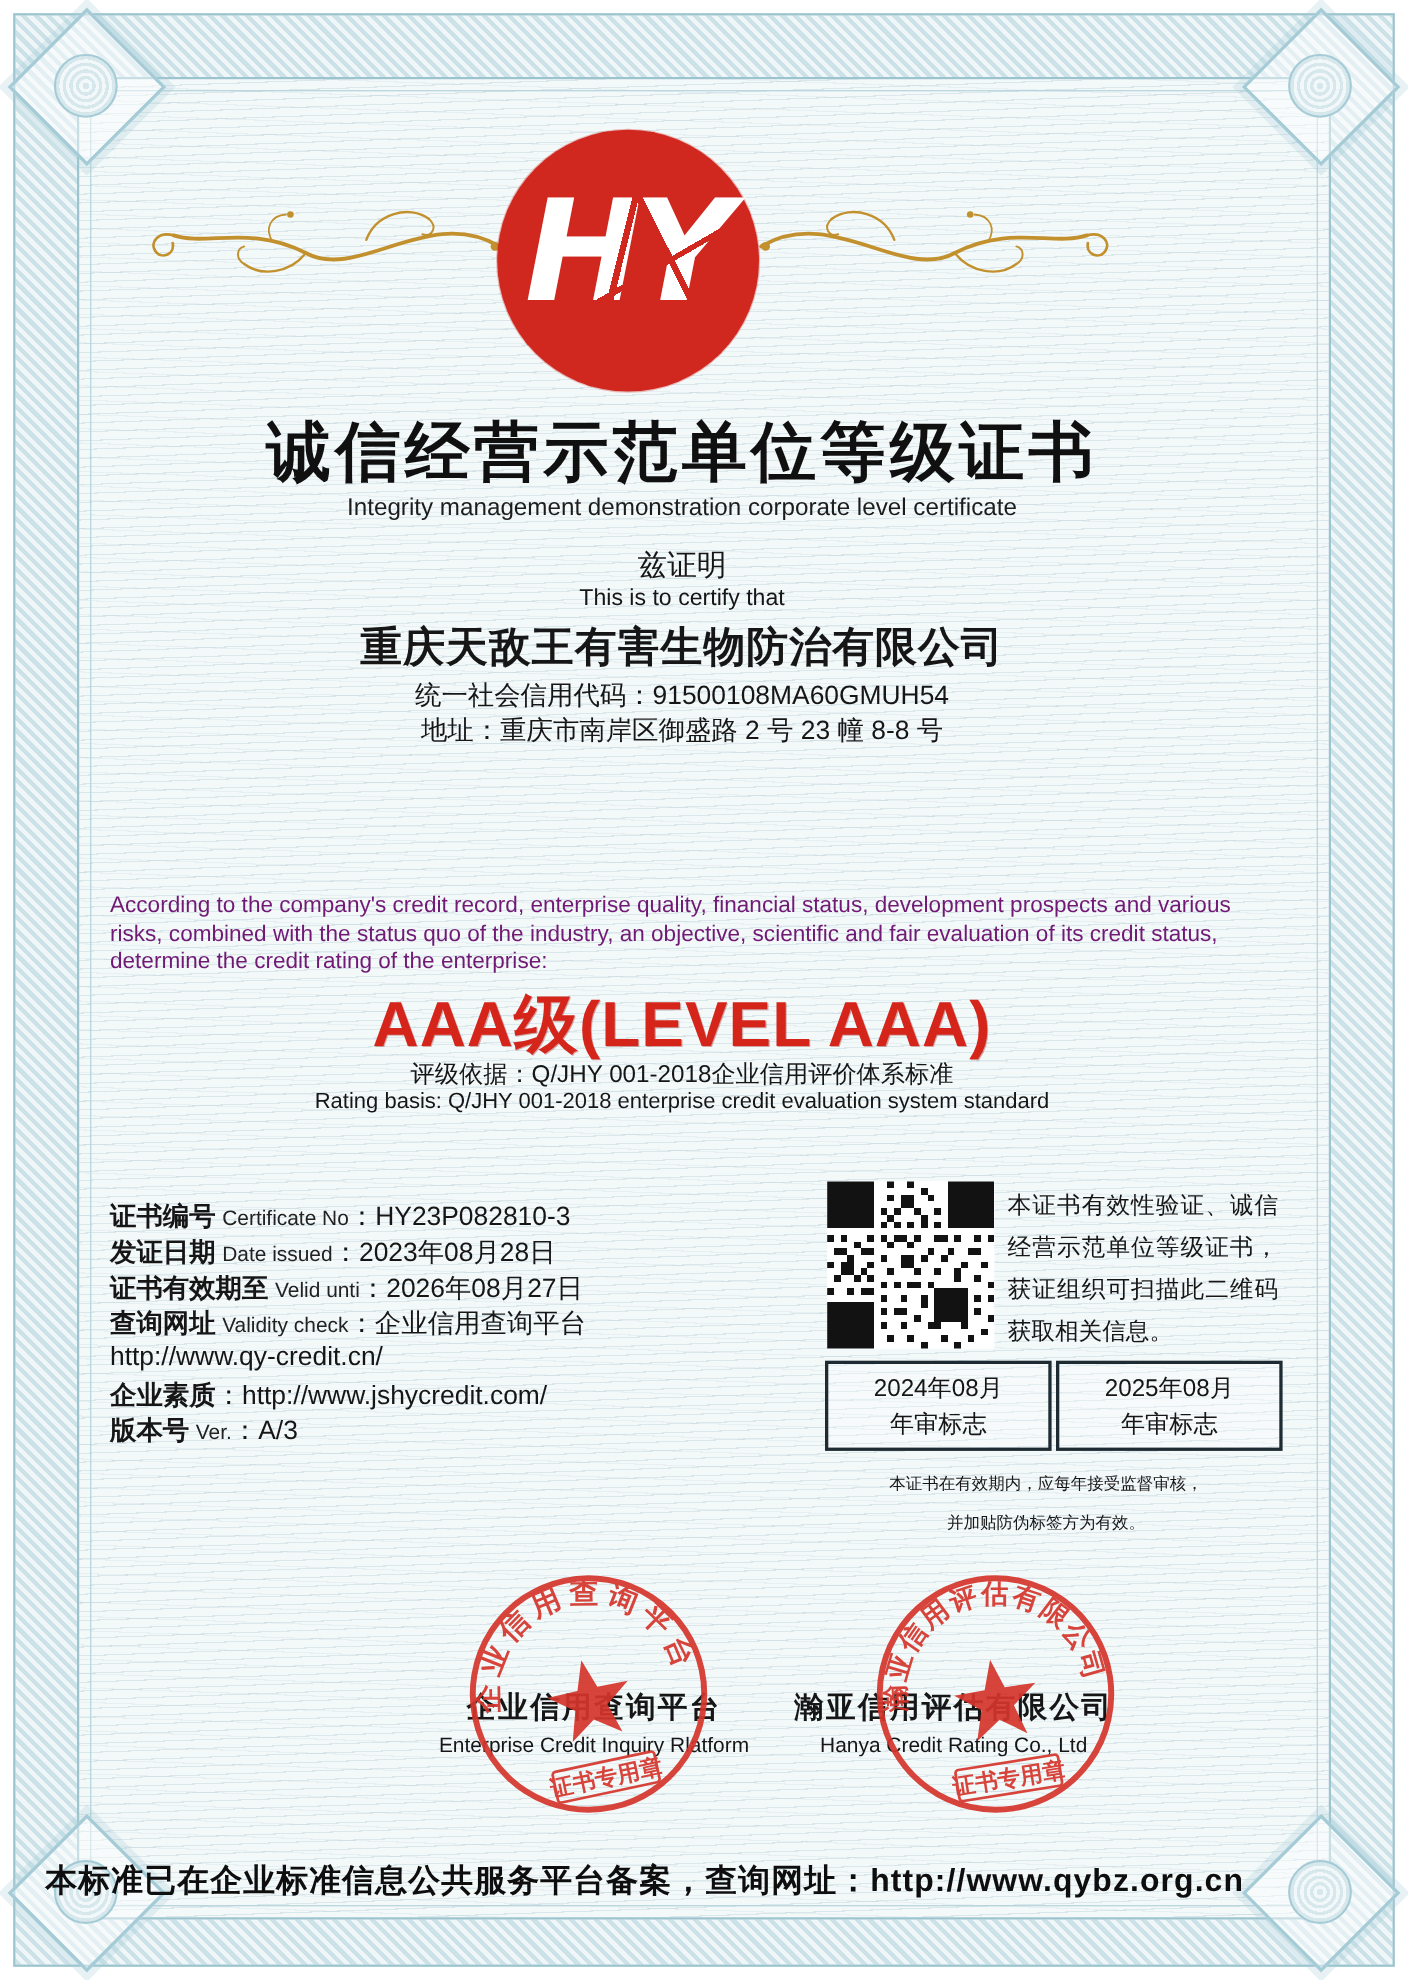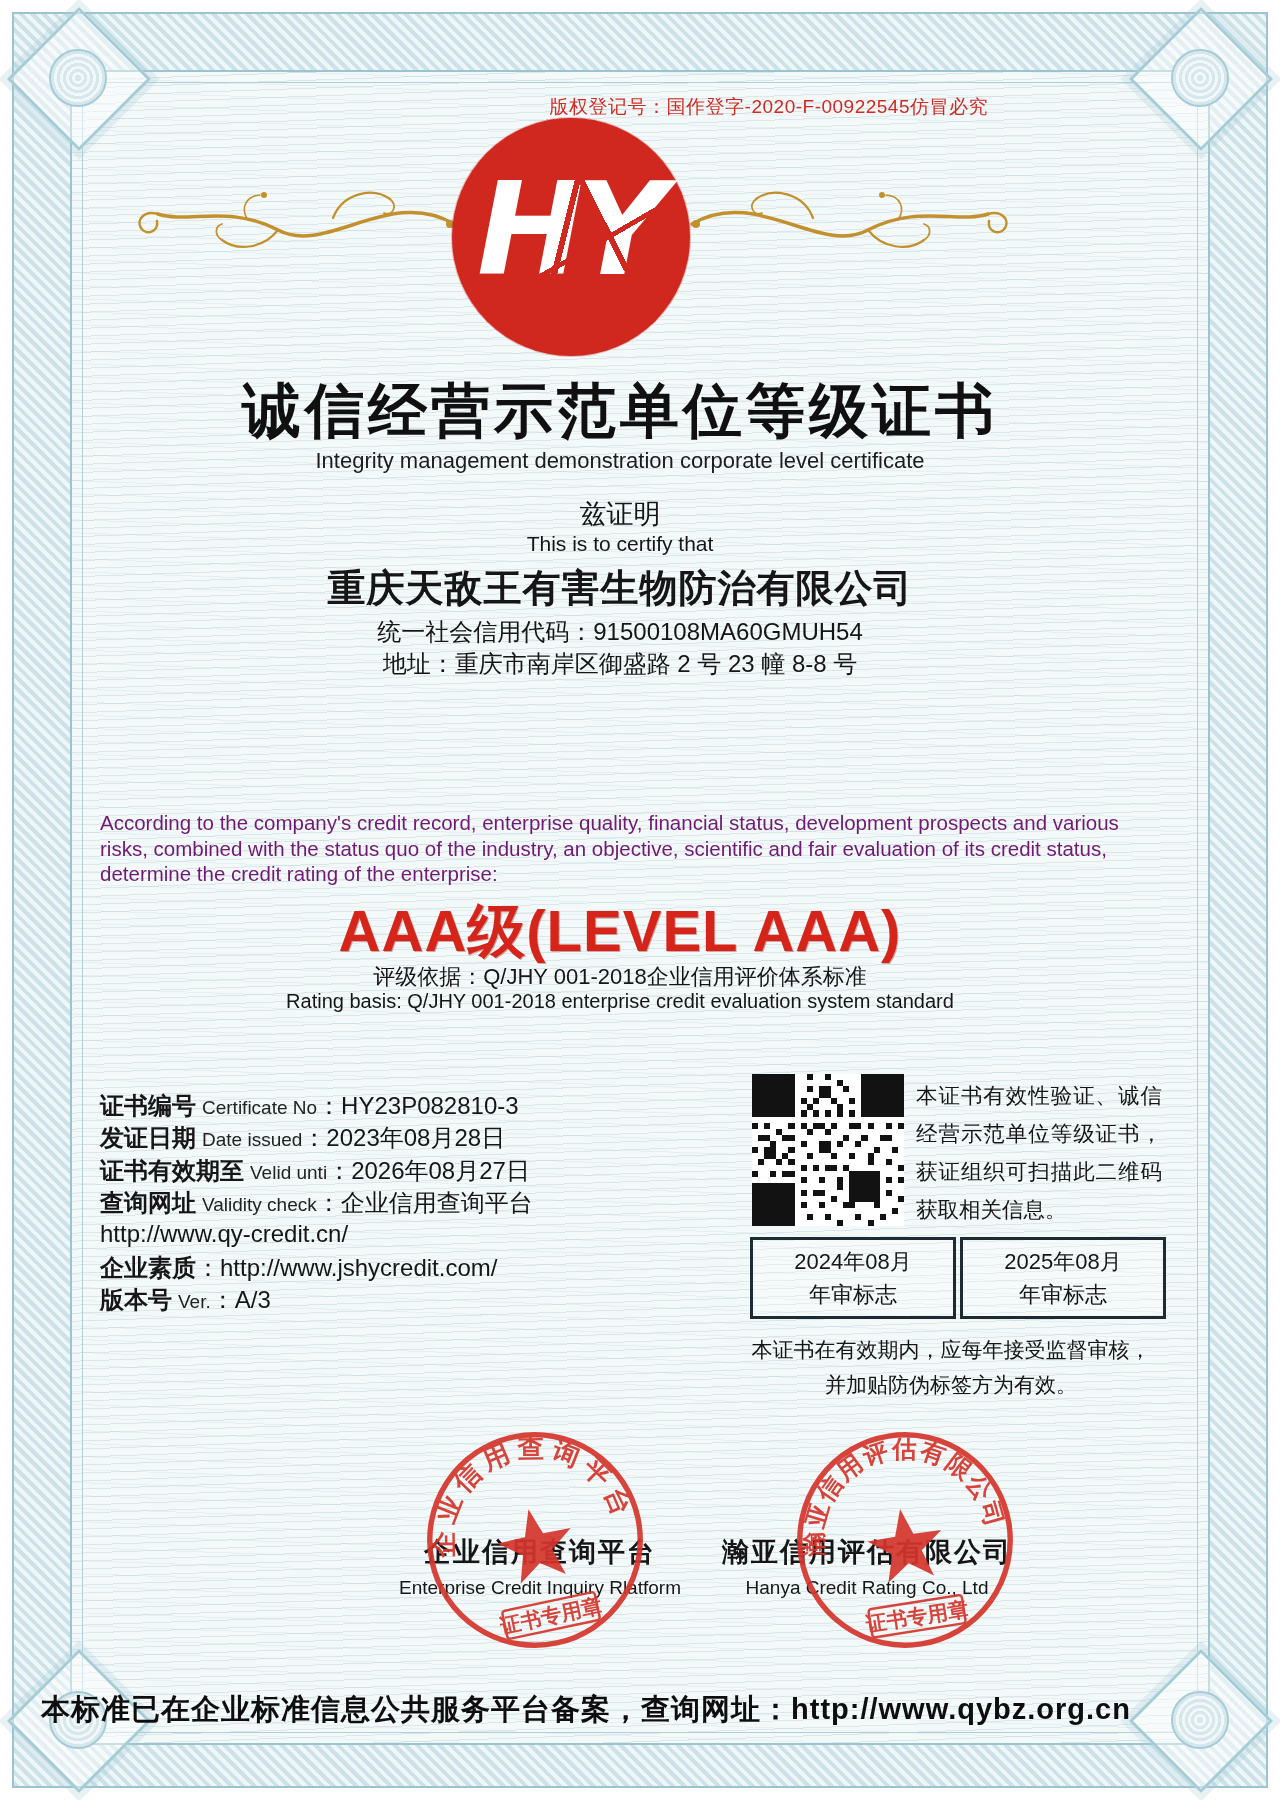--- a/index.html
+++ b/index.html
@@ -115,21 +115,21 @@
   }
   .ybox{
     position:absolute;top:1237px;width:200px;height:76px;
     border:3px solid #1e2b33;background:rgba(255,255,255,.25);
     display:flex;flex-direction:column;align-items:center;justify-content:center;
     font-size:22px;line-height:33px;
   }
   .ybox.b1{left:750px;} .ybox.b2{left:960px;}
   .supervision{
     position:absolute;left:740px;top:1332px;width:422px;
-    text-align:center;font-size:21px;line-height:35px;
+    text-align:center;font-size:15px;line-height:35px;
   }
 
   
   .org{position:absolute;text-align:center;z-index:4;}
   .org .zh{font-size:27px;font-weight:800;letter-spacing:2px;}
   .org .en{font-size:19px;margin-top:7px;}
   .org.left{left:330px;top:1534px;width:420px;}
   .org.right{left:657px;top:1534px;width:420px;}
   .stamp{position:absolute;width:236px;height:236px;z-index:5;opacity:.92;}
   .stamp.s1{left:417px;top:1422px;transform:rotate(-12deg);}
@@ -148,21 +148,20 @@
 <div class="frame-band"></div>
 <div class="frame-hole"></div>
 <div class="inner-line"></div>
 <div class="corner tl"></div>
 <div class="corner tr"></div>
 <div class="corner bl"></div>
 <div class="corner br"></div>
 
 <div class="content">
 
-  <div class="copyright">版权登记号：国作登字-2020-F-00922545仿冒必究</div>
 
   <svg class="flourish left" width="330" height="100" viewBox="0 0 330 100">
     <g fill="none" stroke="#c2912e" stroke-linecap="round">
       <path stroke-width="3.5" d="M326,56 C262,18 198,88 150,62 C100,36 60,56 30,46"></path>
       <path stroke-width="2.5" d="M30,46 C16,42 8,52 13,60 C18,68 31,64 29,53"></path>
       <path stroke-width="2.2" d="M150,62 C136,80 110,84 94,72"></path>
       <path stroke-width="1.8" d="M94,72 C86,67 87,58 94,56"></path>
       <path stroke-width="2.2" d="M205,50 C214,26 244,18 262,31"></path>
       <path stroke-width="1.8" d="M262,31 C270,38 265,48 256,45"></path>
       <path stroke-width="1.6" d="M120,52 C112,40 118,28 132,27"></path>

